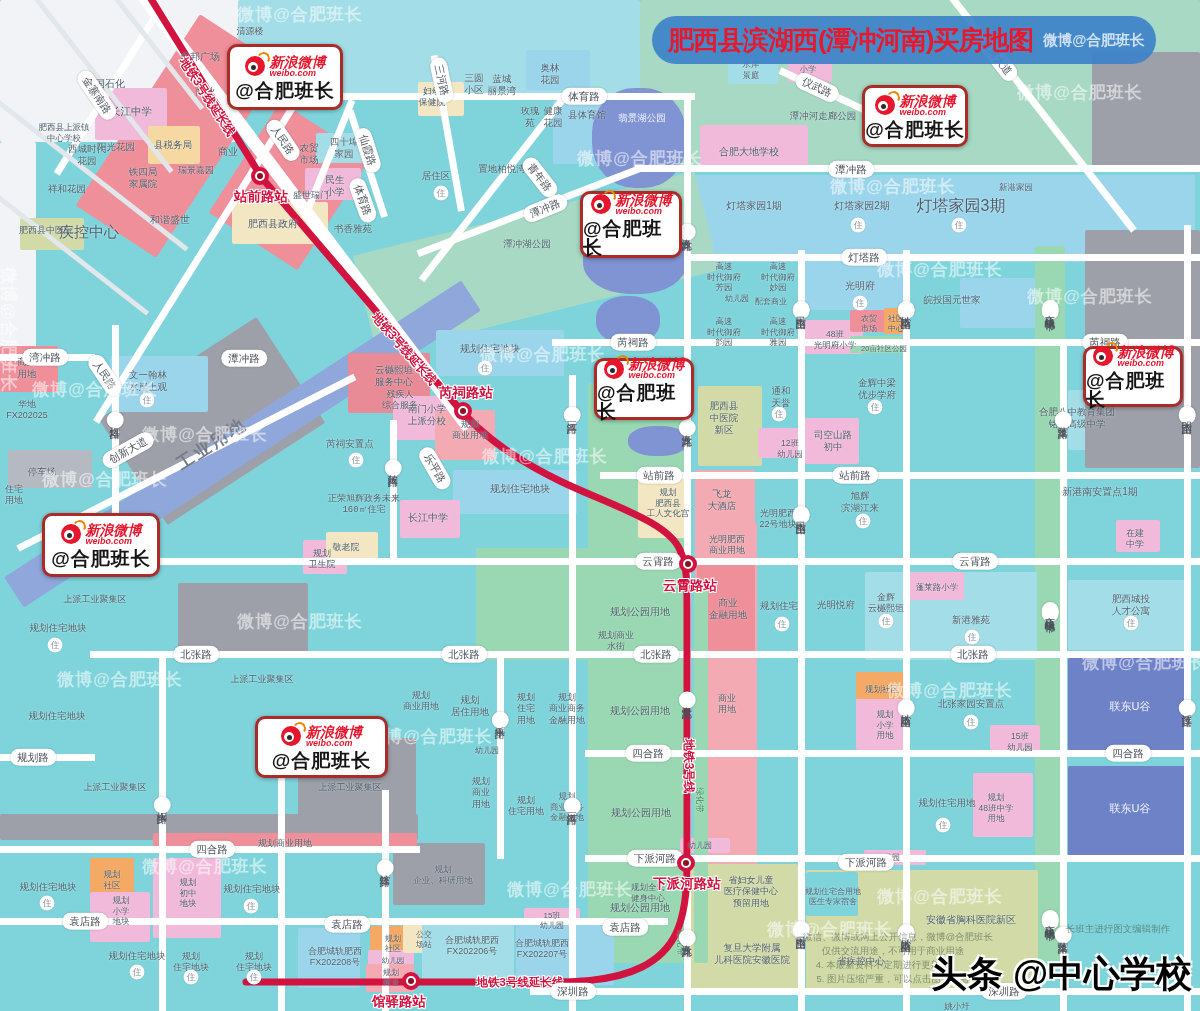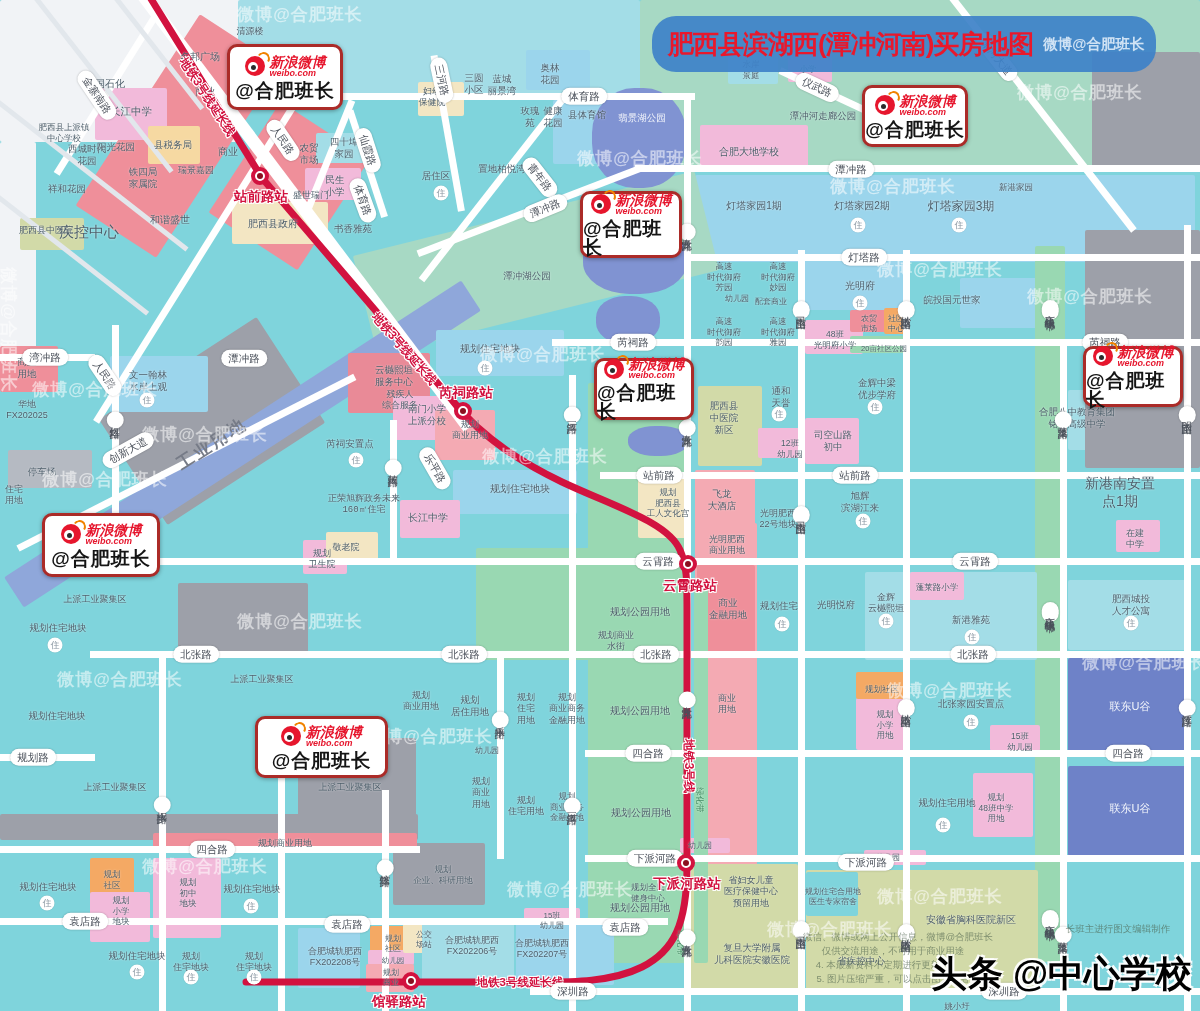--- a/index.html
+++ b/index.html
@@ -36,21 +36,21 @@
   .b-row{display:flex;align-items:center;gap:5px;}
   .b-eye{position:relative;width:20px;height:20px;border-radius:50%;background:#e6162d;flex:0 0 auto;}
   .b-eye::before{content:"";position:absolute;left:3px;top:6px;width:10px;height:10px;background:#fff;border-radius:50%;}
   .b-eye::after{content:"";position:absolute;left:6px;top:9px;width:5px;height:5px;background:#2b2b2b;border-radius:50%;}
   .b-sig{position:absolute;top:-4px;right:-5px;width:9px;height:9px;border:2px solid #f08300;border-radius:50%;
        border-left-color:transparent;border-bottom-color:transparent;transform:rotate(-12deg);}
   .b-col{display:flex;flex-direction:column;line-height:1;}
   .b-t1{color:#e6162d;font-size:14px;font-weight:bold;font-style:italic;}
   .b-t2{color:#e6162d;font-size:9px;font-weight:bold;font-style:italic;}
   .b-name{color:#151515;font-size:19px;font-weight:bold;line-height:1;letter-spacing:1px;}
-  .banner{position:absolute;left:652px;top:16px;width:504px;height:56px;background:rgba(62,130,200,.93);
+  .banner{position:absolute;left:652px;top:16px;width:504px;height:48px;background:rgba(62,130,200,.93);
        border-radius:24px;display:flex;align-items:center;padding:0 16px;box-sizing:border-box;z-index:10;}
   .banner-title{color:#e8182c;font-size:26px;font-weight:900;white-space:nowrap;letter-spacing:-1px;}
   .banner-credit{color:#cfe2f4;font-size:14.5px;font-weight:bold;margin-left:10px;white-space:nowrap;}
   .corner{position:absolute;right:8px;bottom:12px;color:#000;font-size:36px;font-weight:900;z-index:10;white-space:nowrap;
        text-shadow:2px 2px 0 rgba(255,255,255,.9),-2px -2px 0 rgba(255,255,255,.9),2px -2px 0 rgba(255,255,255,.9),-2px 2px 0 rgba(255,255,255,.9);}
 </style>
 </head>
 <body>
 
 <div id="map">
@@ -292,29 +292,29 @@
     <div class="lab" style="left: 502px; top: 85px; font-size: 9.5px;">蓝城
 丽景湾</div>
     <div class="lab" style="left: 550px; top: 74px; font-size: 9.5px;">奥林
 花园</div>
     <div class="lab" style="left: 530px; top: 117px; font-size: 9.5px;">玫瑰
 苑</div>
     <div class="lab" style="left: 553px; top: 117px; font-size: 9.5px;">健康
 花园</div>
     <div class="lab" style="left: 587px; top: 115px; font-size: 9.5px;">县体育馆</div>
     <div class="lab w" style="left: 642px; top: 118px; font-size: 9.5px;">翡景湖公园</div>
-    <div class="lab" style="left: 527px; top: 244px; font-size: 9.5px; margin-top: 32px;">潭冲湖公园</div>
+    <div class="lab" style="left: 527px; top: 244px; font-size: 9.5px;">潭冲湖公园</div>
     <div class="lab" style="left: 823px; top: 116px; font-size: 9.5px;">潭冲河走廊公园</div>
     <div class="lab" style="left: 749px; top: 152px; font-size: 10px;">合肥大地学校</div>
     <div class="lab" style="left: 751px; top: 70px; font-size: 8.5px;">水岸
 景庭</div>
     <div class="lab" style="left: 808px; top: 69px; font-size: 8.5px;">小学</div>
     <div class="lab" style="left: 754px; top: 206px; font-size: 10px;">灯塔家园1期</div>
     <div class="lab" style="left: 862px; top: 206px; font-size: 10px;">灯塔家园2期</div>
-    <div class="lab" style="left: 961px; top: 206px; font-size: 12px;">灯塔家园3期</div>
+    <div class="lab" style="left: 961px; top: 206px; font-size: 16px;">灯塔家园3期</div>
     <div class="lab" style="left: 1016px; top: 187px; font-size: 8.5px;">新港家园</div>
     <div class="lab" style="left: 952px; top: 300px; font-size: 9.5px;">皖投国元世家</div>
     <div class="lab" style="left: 724px; top: 277px; font-size: 8.5px;">高速
 时代御府
 芳园</div>
     <div class="lab" style="left: 778px; top: 277px; font-size: 8.5px;">高速
 时代御府
 妙园</div>
     <div class="lab" style="left: 724px; top: 332px; font-size: 8.5px;">高速
 时代御府
@@ -374,21 +374,21 @@
 初中</div>
     <div class="lab" style="left: 668px; top: 503px; font-size: 8.5px;">规划
 肥西县
 工人文化宫</div>
     <div class="lab" style="left: 722px; top: 500px; font-size: 9.5px;">飞龙
 大酒店</div>
     <div class="lab" style="left: 778px; top: 519px; font-size: 9px;">光明肥西
 22号地块</div>
     <div class="lab" style="left: 860px; top: 502px; font-size: 9.5px;">旭辉
 滨湖江来</div>
-    <div class="lab" style="left: 1100px; top: 492px; font-size: 14px; margin-left: 20px;">新港南安置点1期</div>
+    <div class="lab" style="left: 1100px; top: 492px; font-size: 10px;">新港南安置点1期</div>
     <div class="lab" style="left: 1135px; top: 539px; font-size: 9px;">在建
 中学</div>
     <div class="lab" style="left: 727px; top: 545px; font-size: 9px;">光明肥西
 商业用地</div>
     <div class="lab" style="left: 728px; top: 609px; font-size: 9.5px;">商业
 金融用地</div>
     <div class="lab" style="left: 640px; top: 612px; font-size: 10px;">规划公园用地</div>
     <div class="lab" style="left: 779px; top: 606px; font-size: 9.5px;">规划住宅</div>
     <div class="lab" style="left: 836px; top: 605px; font-size: 9.5px;">光明悦府</div>
     <div class="lab" style="left: 616px; top: 641px; font-size: 9px;">规划商业

